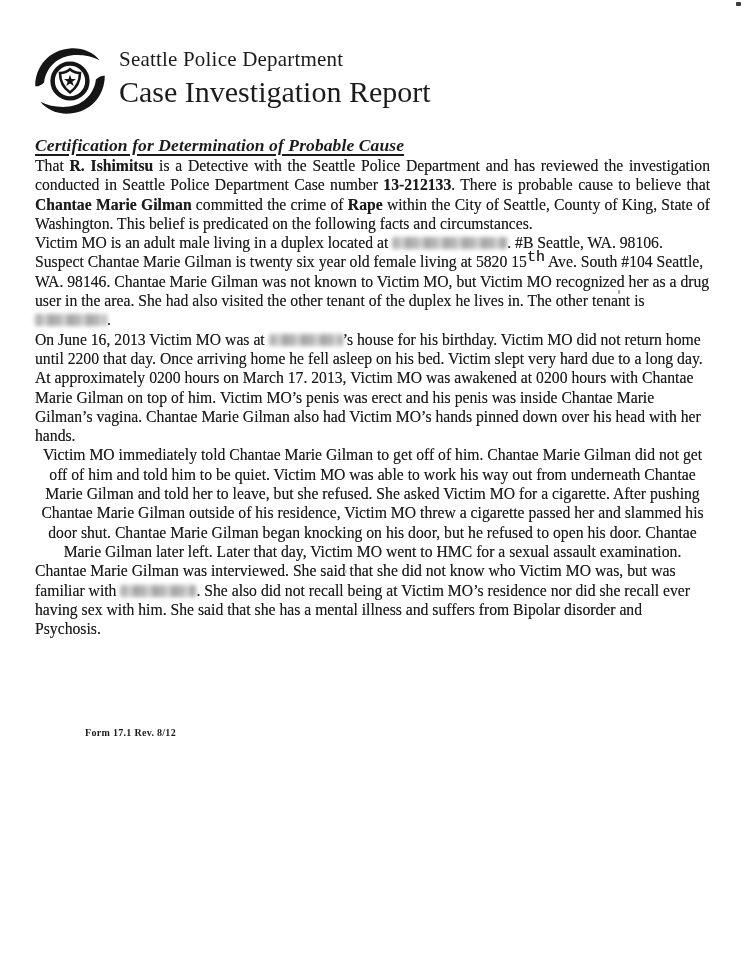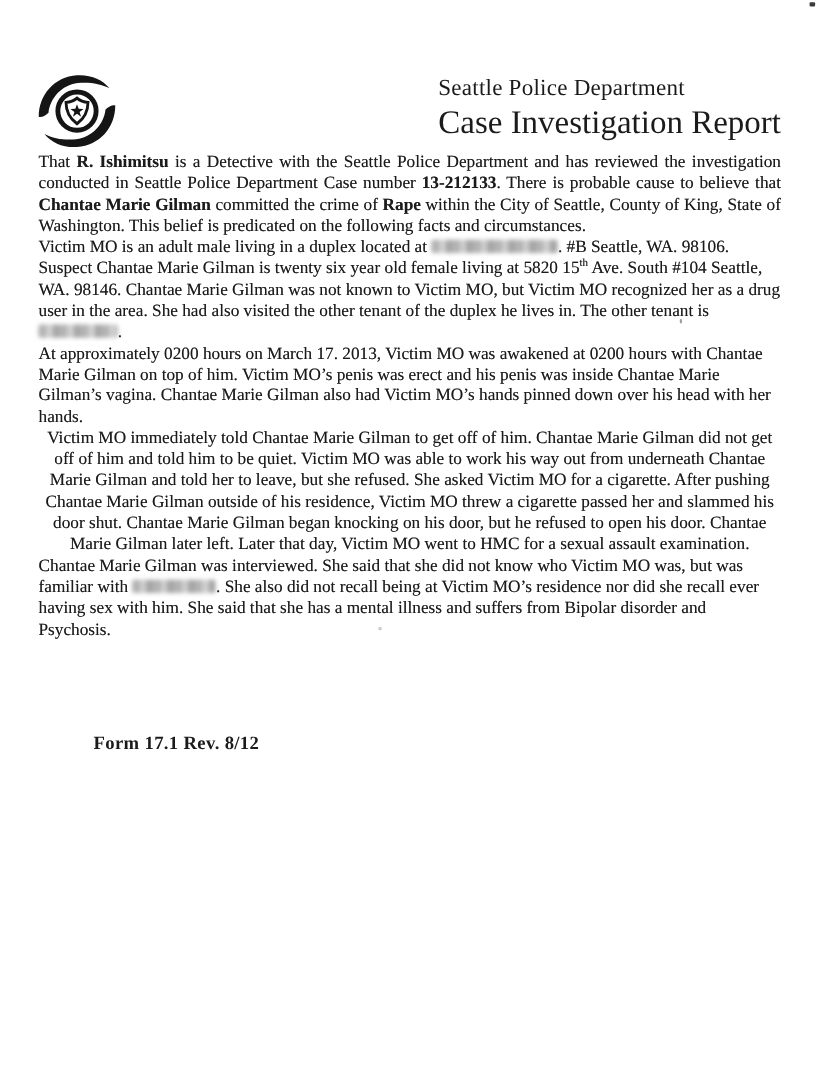--- a/index.html
+++ b/index.html
@@ -7,21 +7,21 @@
     width:745px; height:970px;
     background:#ffffff;
     font-family:"Liberation Serif", serif;
     color:#1b1b1b;
     position:relative;
     overflow:hidden;
   }
   .page { position:absolute; inset:0; }
 
   
-  header { display:flex; align-items:flex-start; gap:12px; padding:64px 35px 0 33px;justify-content:space-between; }
+  header { display:flex; align-items:flex-start; gap:12px; padding:44px 35px 0 33px; }
   .logo { width:74px; height:74px; flex:0 0 auto; }
   .header-text { padding-top:2px; }
   .agency { font-size:21px; line-height:26px; letter-spacing:.2px; }
   .report-title { font-size:30px; line-height:36px; margin-top:2px; }
 
   
   h2.section-heading {
     margin:16px 35px 0 35px;
     font-size:17.5px; line-height:22px;
     font-style:italic; font-weight:bold;
@@ -37,34 +37,34 @@
     font-size:15.7px;
     line-height:19.3px;
     text-shadow:0 0 .4px rgba(0,0,0,.5); 
   }
   .justify { text-align:justify; }
   .mt19 { margin-top:19px; }
   .mt20 { margin-top:20px; }
   .mt27 { margin-top:27px;text-align:center; }
   .mt28 { margin-top:28px; }
   .b { font-weight:bold; }
-  sup.ord { font-size:10px; line-height:0; }
+  sup.ord { font-size:15px; line-height:0;font-family:Liberation Mono, monospace; }
 
   .redacted {
     display:inline-block;
     height:12px;
     border-radius:2px;
     background:repeating-linear-gradient(90deg,
       var(--redaction,#b3b3b3) 0 7px, #cfcfcf 7px 13px, #a6a6a6 13px 19px);
     filter:blur(2px);
     vertical-align:-1px;
   }
 
   footer { margin:84px 35px 0 85px; }
-  .form-label { font-size:17px; font-weight:bold; letter-spacing:.3px; }
+  .form-label { font-size:10px; font-weight:bold; letter-spacing:.3px; }
 
   
   .speck { position:absolute; border-radius:1px; }
   .speck-1 { left:736px; top:2px;  width:5px; height:4px; background:#3a3a3a; }
   .speck-2 { left:344px; top:570px; width:3px; height:3px; background:#cccccc; }
   .speck-3 { left:618px; top:290px; width:2px; height:4px; background:#9e9e9e; }
 </style>
 </head>
 <body>
 
@@ -85,24 +85,26 @@
                C40,58.5 36.5,49 36.5,39.2 C41,39 46,37.5 50,34 Z"></path>
 
       <polygon fill="#151515" points="50,41.5 52,47.25 58.1,47.35 53.2,51.05 55,56.9 50,53.4 45,56.9 46.8,51.05 41.9,47.35 48,47.25"></polygon>
     </svg>
     <div class="header-text">
       <div class="agency">Seattle Police Department</div>
       <div class="report-title">Case Investigation Report</div>
     </div>
   </header>
 
+  <h2 class="section-heading">Certification for Determination of Probable Cause</h2>
 
   <main>
     <p class="para justify mt19"><span>That </span><span class="b">R. Ishimitsu</span><span> is a Detective with the Seattle Police Department and has reviewed the investigation conducted in Seattle Police Department Case number </span><span class="b">13-212133</span><span>.  There is probable cause to believe that </span><span class="b">Chantae Marie Gilman</span><span> committed the crime of </span><span class="b">Rape</span><span> within the City of Seattle, County of King, State of Washington.  This belief is predicated on the following facts and circumstances.</span></p>
     <p class="para mt28"><span>Victim MO is an adult male living in a duplex located at </span><span class="redacted" style="width: 115px;"></span><span>. #B Seattle, WA. 98106. Suspect Chantae Marie Gilman is twenty six year old female living at 5820 15</span><sup class="ord">th</sup><span> Ave. South #104 Seattle, WA. 98146. Chantae Marie Gilman was not known to Victim MO, but Victim MO recognized her as a drug user in the area. She had also visited the other tenant of the duplex he lives in. The other tenant is </span><span class="redacted" style="width: 72px;"></span><span>.</span></p>
+    <p class="para mt20"><span>On June 16, 2013 Victim MO was at </span><span class="redacted" style="width: 74px;"></span><span>’s house for his birthday. Victim MO did not return home until 2200 that day. Once arriving home he fell asleep on his bed. Victim slept very hard due to a long day.</span></p>
     <p class="para mt28"><span>At approximately 0200 hours on March 17. 2013, Victim MO was awakened at 0200 hours with Chantae Marie Gilman on top of him. Victim MO’s penis was erect and his penis was inside Chantae Marie Gilman’s vagina. Chantae Marie Gilman also had Victim MO’s hands pinned down over his head with her hands.</span></p>
     <p class="para mt27"><span>Victim MO immediately told Chantae Marie Gilman to get off of him. Chantae Marie Gilman did not get off of him and told him to be quiet. Victim MO was able to work his way out from underneath Chantae Marie Gilman and told her to leave, but she refused. She asked Victim MO for a cigarette. After pushing Chantae Marie Gilman outside of his residence, Victim MO threw a cigarette passed her and slammed his door shut. Chantae Marie Gilman began knocking on his door, but he refused to open his door. Chantae Marie Gilman later left. Later that day, Victim MO went to HMC for a sexual assault examination.</span></p>
     <p class="para mt19"><span>Chantae Marie Gilman was interviewed. She said that she did not know who Victim MO was, but was familiar with </span><span class="redacted" style="width: 76px;"></span><span>. She also did not recall being at Victim MO’s residence nor did she recall ever having sex with him. She said that she has a mental illness and suffers from Bipolar disorder and Psychosis.</span></p>
   </main>
 
   <footer>
     <span class="form-label">Form 17.1  Rev. 8/12</span>
   </footer>
 
   <div class="speck speck-1"></div>

